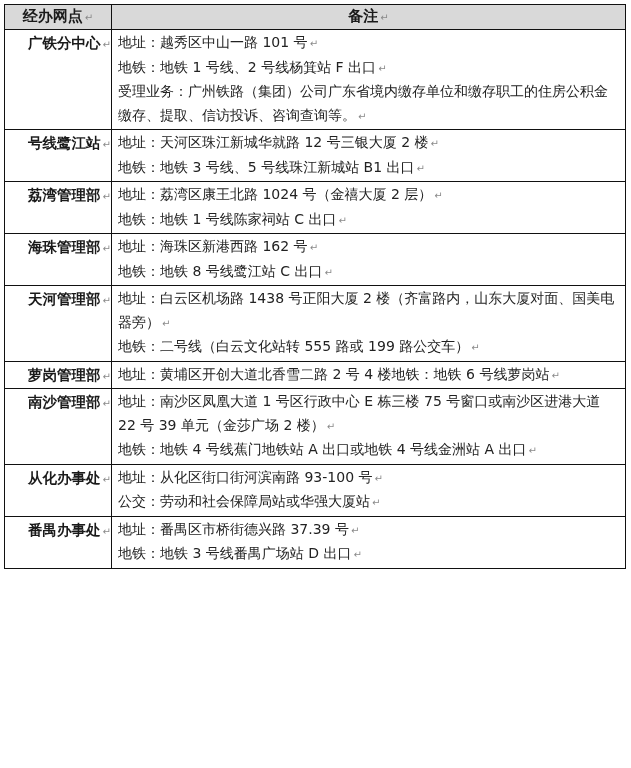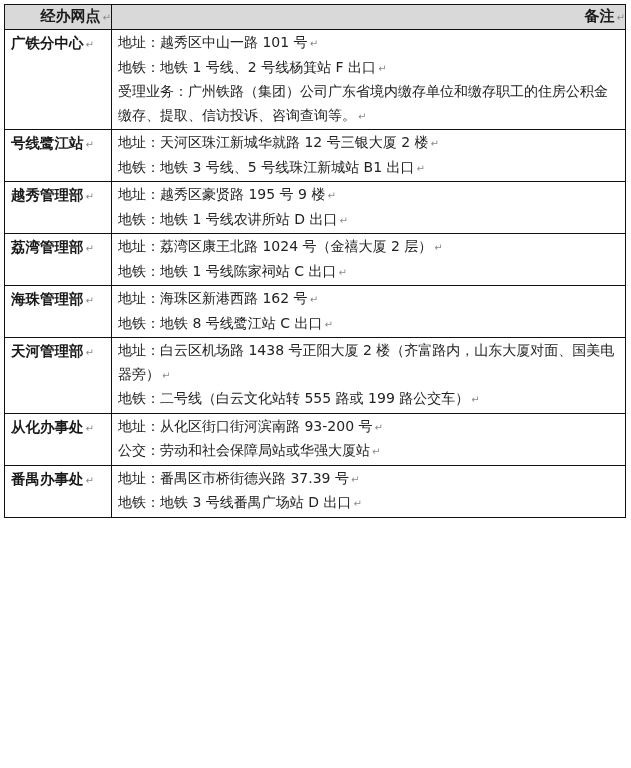--- a/index.html
+++ b/index.html
@@ -3,22 +3,22 @@
   <meta charset="utf-8">
   <style>
     html, body { margin: 0; padding: 0; background: #ffffff; }
     body { width: 631px; height: 768px; position: relative; overflow: hidden;
            font-family: "DejaVu Sans", "Liberation Sans", sans-serif; color: #1a1a1a; }
     .doc { position: absolute; left: 4px; top: 4px; width: 621px; }
     table { border-collapse: collapse; width: 621px; table-layout: fixed; }
     col.c1 { width: 107px; }
     col.c2 { width: 514px; }
     th, td { border: 1.5px solid #111; vertical-align: top; padding: 0; }
-    th { background: #d9d9d9; height: 23px; font-weight: bold; font-size: 15px; text-align: right; line-height: 23px; }
-    td.name { font-weight: bold; font-size: 14.5px; padding: 2px 0 0 6px; line-height: 22px; white-space: nowrap; }
+    th { background: #d9d9d9; height: 23px; font-weight: bold; font-size: 15px; text-align: center; line-height: 23px; }
+    td.name { font-weight: bold; font-size: 14.5px; padding: 2px 0 0 6px; line-height: 22px; white-space: nowrap; text-align: right; }
     td.notes { font-size: 14px; padding: 1px 4px 1px 6px; line-height: 23.5px; color: #222; margin-left: 40px; }
     .line { display: block; }
     .pm { color: #8a8a8a; font-size: 10px; margin-left: 2px; font-weight: normal; }
   </style>
 </head>
 <body>
 
 <div class="doc">
   <table>
     <colgroup>
@@ -41,27 +41,20 @@
           </td>
         </tr>
         <tr>
           <td class="name"><span>号线鹭江站</span><span class="pm">↵</span></td>
           <td class="notes">
             <span class="line"><span>地址：天河区珠江新城华就路 12 号三银大厦 2 楼</span><span class="pm">↵</span></span>
             <span class="line"><span>地铁：地铁 3 号线、5 号线珠江新城站 B1 出口</span><span class="pm">↵</span></span>
           </td>
         </tr>
         <tr>
-          <td class="name"><span>越秀管理部</span><span class="pm">↵</span></td>
-          <td class="notes">
-            <span class="line"><span>地址：越秀区豪贤路 195 号 9 楼</span><span class="pm">↵</span></span>
-            <span class="line"><span>地铁：地铁 1 号线农讲所站 D 出口</span><span class="pm">↵</span></span>
-          </td>
-        </tr>
-        <tr>
           <td class="name"><span>荔湾管理部</span><span class="pm">↵</span></td>
           <td class="notes">
             <span class="line"><span>地址：荔湾区康王北路 1024 号（金禧大厦 2 层）</span><span class="pm">↵</span></span>
             <span class="line"><span>地铁：地铁 1 号线陈家祠站 C 出口</span><span class="pm">↵</span></span>
           </td>
         </tr>
         <tr>
           <td class="name"><span>海珠管理部</span><span class="pm">↵</span></td>
           <td class="notes">
             <span class="line"><span>地址：海珠区新港西路 162 号</span><span class="pm">↵</span></span>
@@ -69,23 +62,36 @@
           </td>
         </tr>
         <tr>
           <td class="name"><span>天河管理部</span><span class="pm">↵</span></td>
           <td class="notes">
             <span class="line"><span>地址：白云区机场路 1438 号正阳大厦 2 楼（齐富路内，山东大厦对面、国美电器旁）</span><span class="pm">↵</span></span>
             <span class="line"><span>地铁：二号线（白云文化站转 555 路或 199 路公交车）</span><span class="pm">↵</span></span>
           </td>
         </tr>
         <tr>
+          <td class="name"><span>萝岗管理部</span><span class="pm">↵</span></td>
+          <td class="notes">
+            <span class="line"><span>地址：黄埔区开创大道北香雪二路 2 号 4 楼地铁：地铁 6 号线萝岗站</span><span class="pm">↵</span></span>
+          </td>
+        </tr>
+        <tr>
+          <td class="name"><span>南沙管理部</span><span class="pm">↵</span></td>
+          <td class="notes">
+            <span class="line"><span>地址：南沙区凤凰大道 1 号区行政中心 E 栋三楼 75 号窗口或南沙区进港大道 22 号 39 单元（金莎广场 2 楼）</span><span class="pm">↵</span></span>
+            <span class="line"><span>地铁：地铁 4 号线蕉门地铁站 A 出口或地铁 4 号线金洲站 A 出口</span><span class="pm">↵</span></span>
+          </td>
+        </tr>
+        <tr>
           <td class="name"><span>从化办事处</span><span class="pm">↵</span></td>
           <td class="notes">
-            <span class="line"><span>地址：从化区街口街河滨南路 93-200 号</span><span class="pm">↵</span></span>
+            <span class="line"><span>地址：从化区街口街河滨南路 93-100 号</span><span class="pm">↵</span></span>
             <span class="line"><span>公交：劳动和社会保障局站或华强大厦站</span><span class="pm">↵</span></span>
           </td>
         </tr>
         <tr>
           <td class="name"><span>番禺办事处</span><span class="pm">↵</span></td>
           <td class="notes">
             <span class="line"><span>地址：番禺区市桥街德兴路 37.39 号</span><span class="pm">↵</span></span>
             <span class="line"><span>地铁：地铁 3 号线番禺广场站 D 出口</span><span class="pm">↵</span></span>
           </td>
         </tr>

